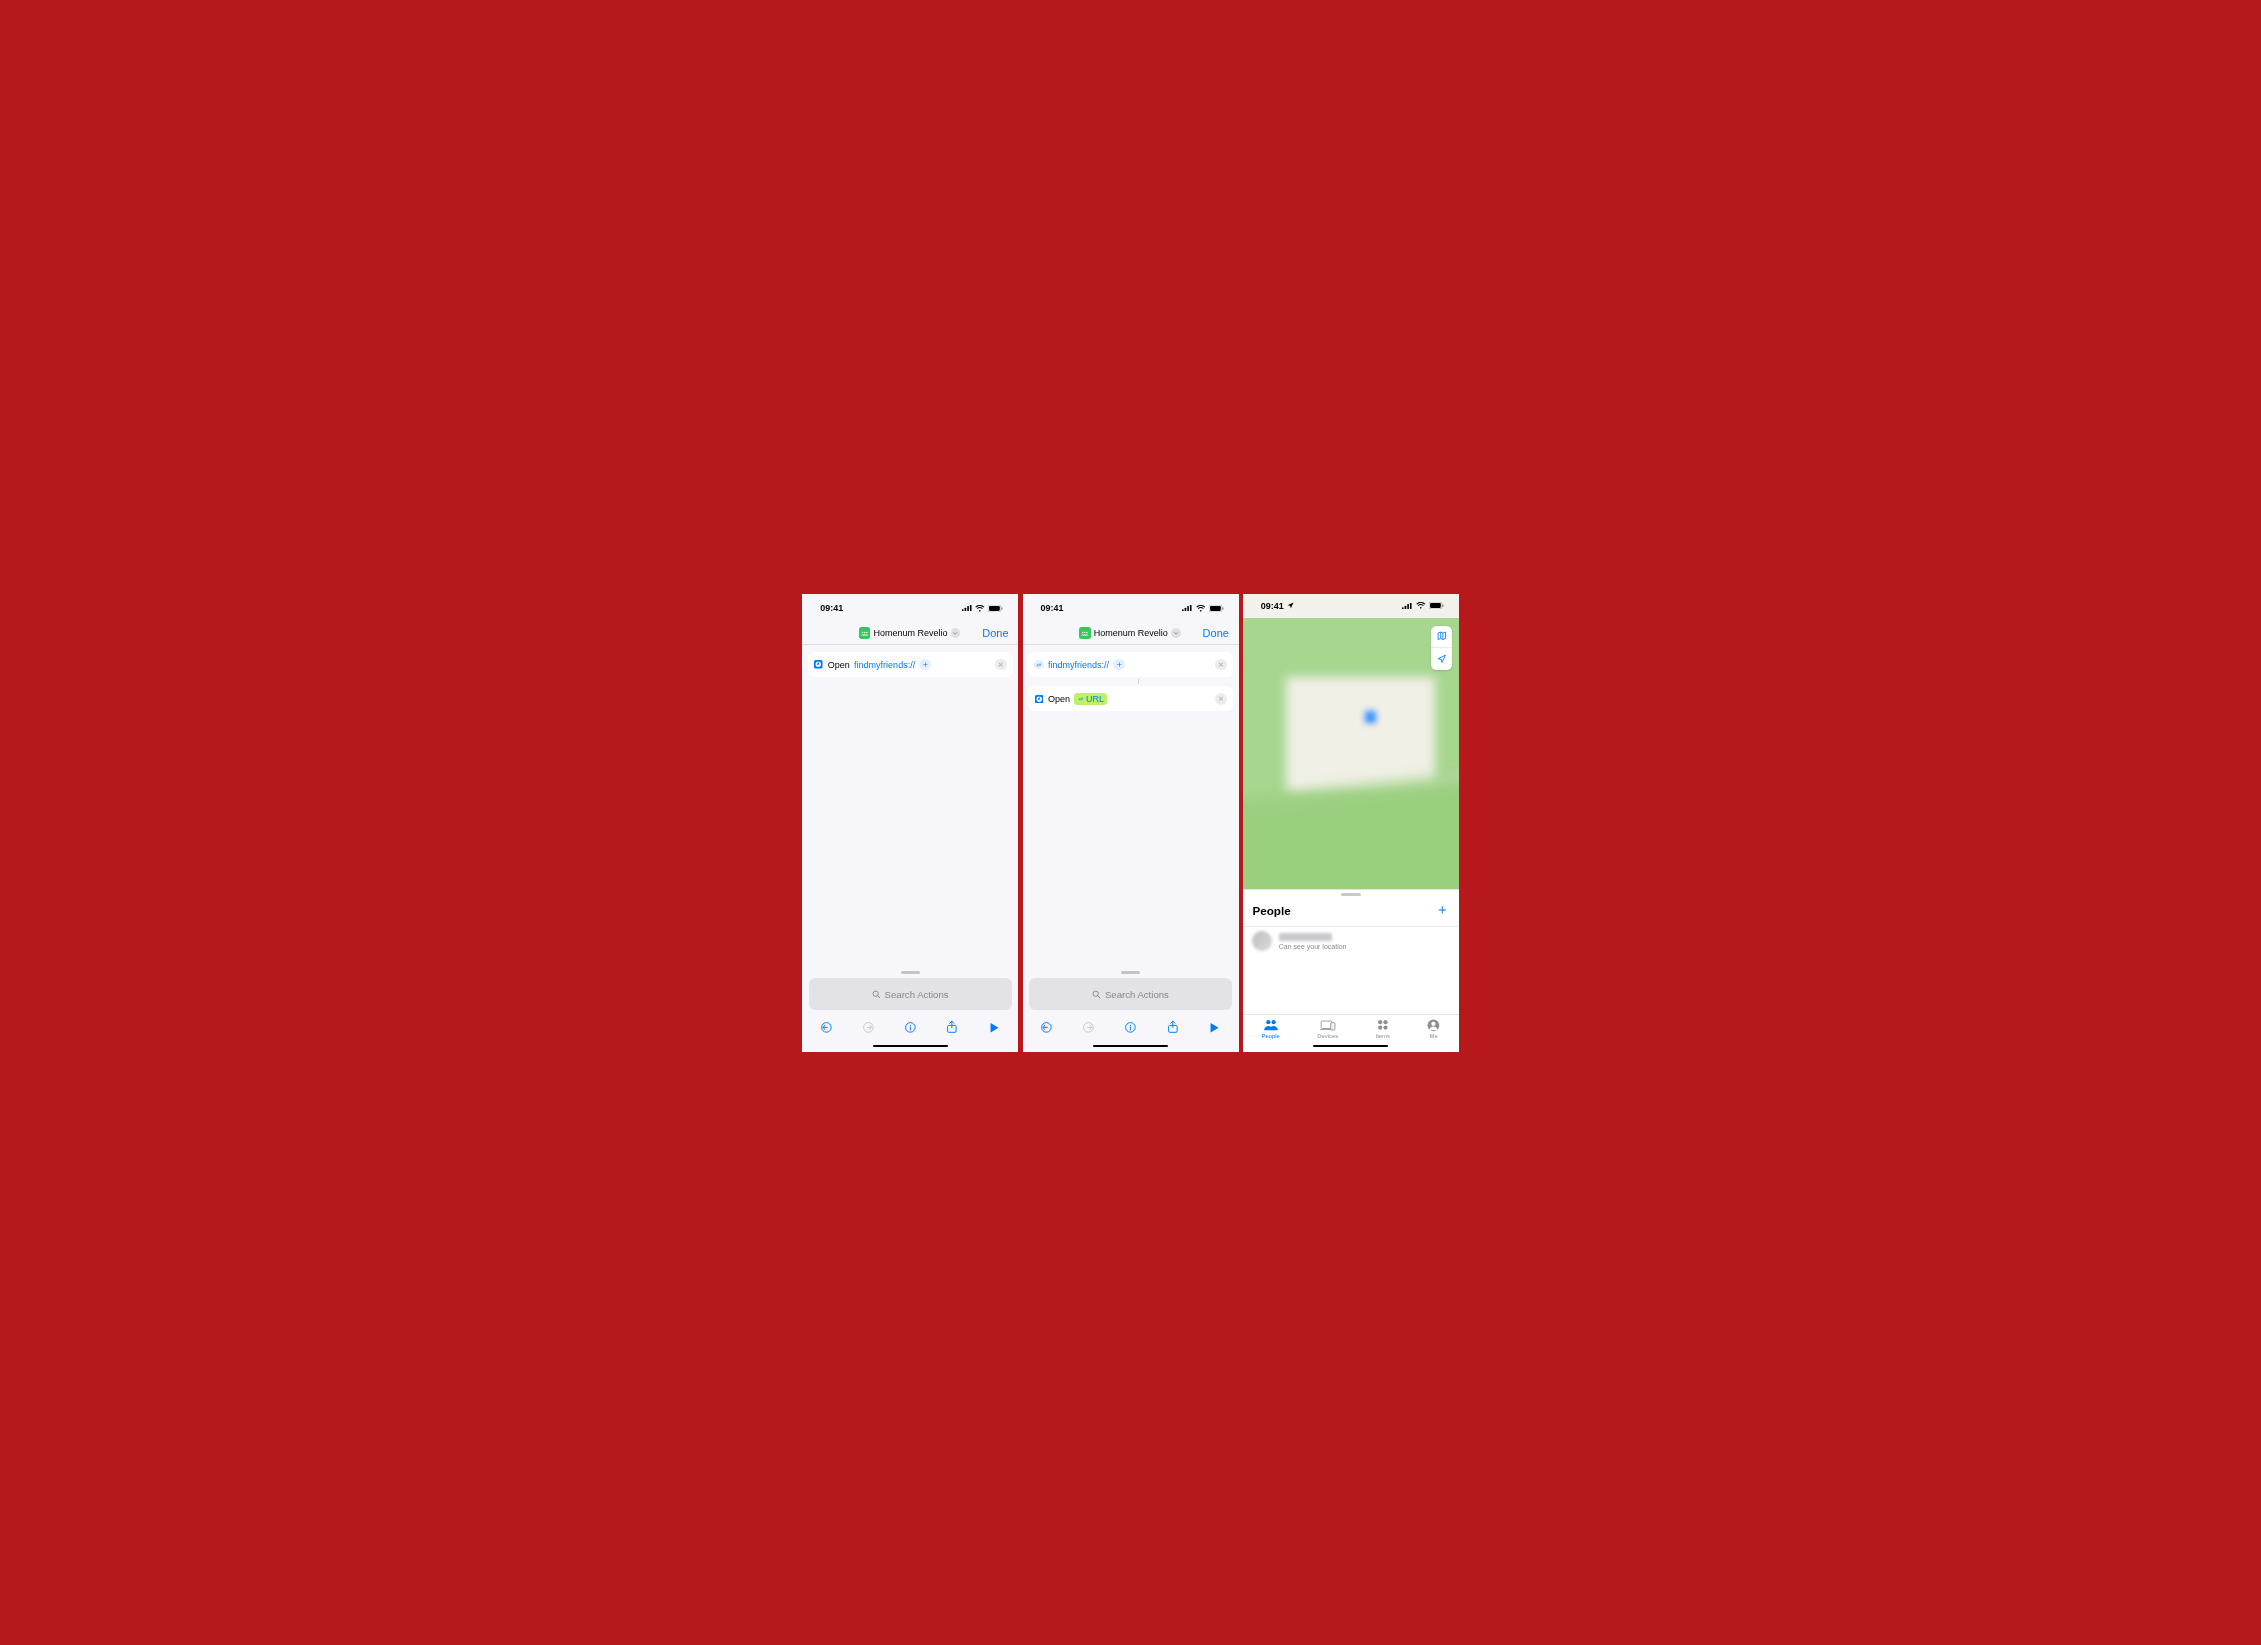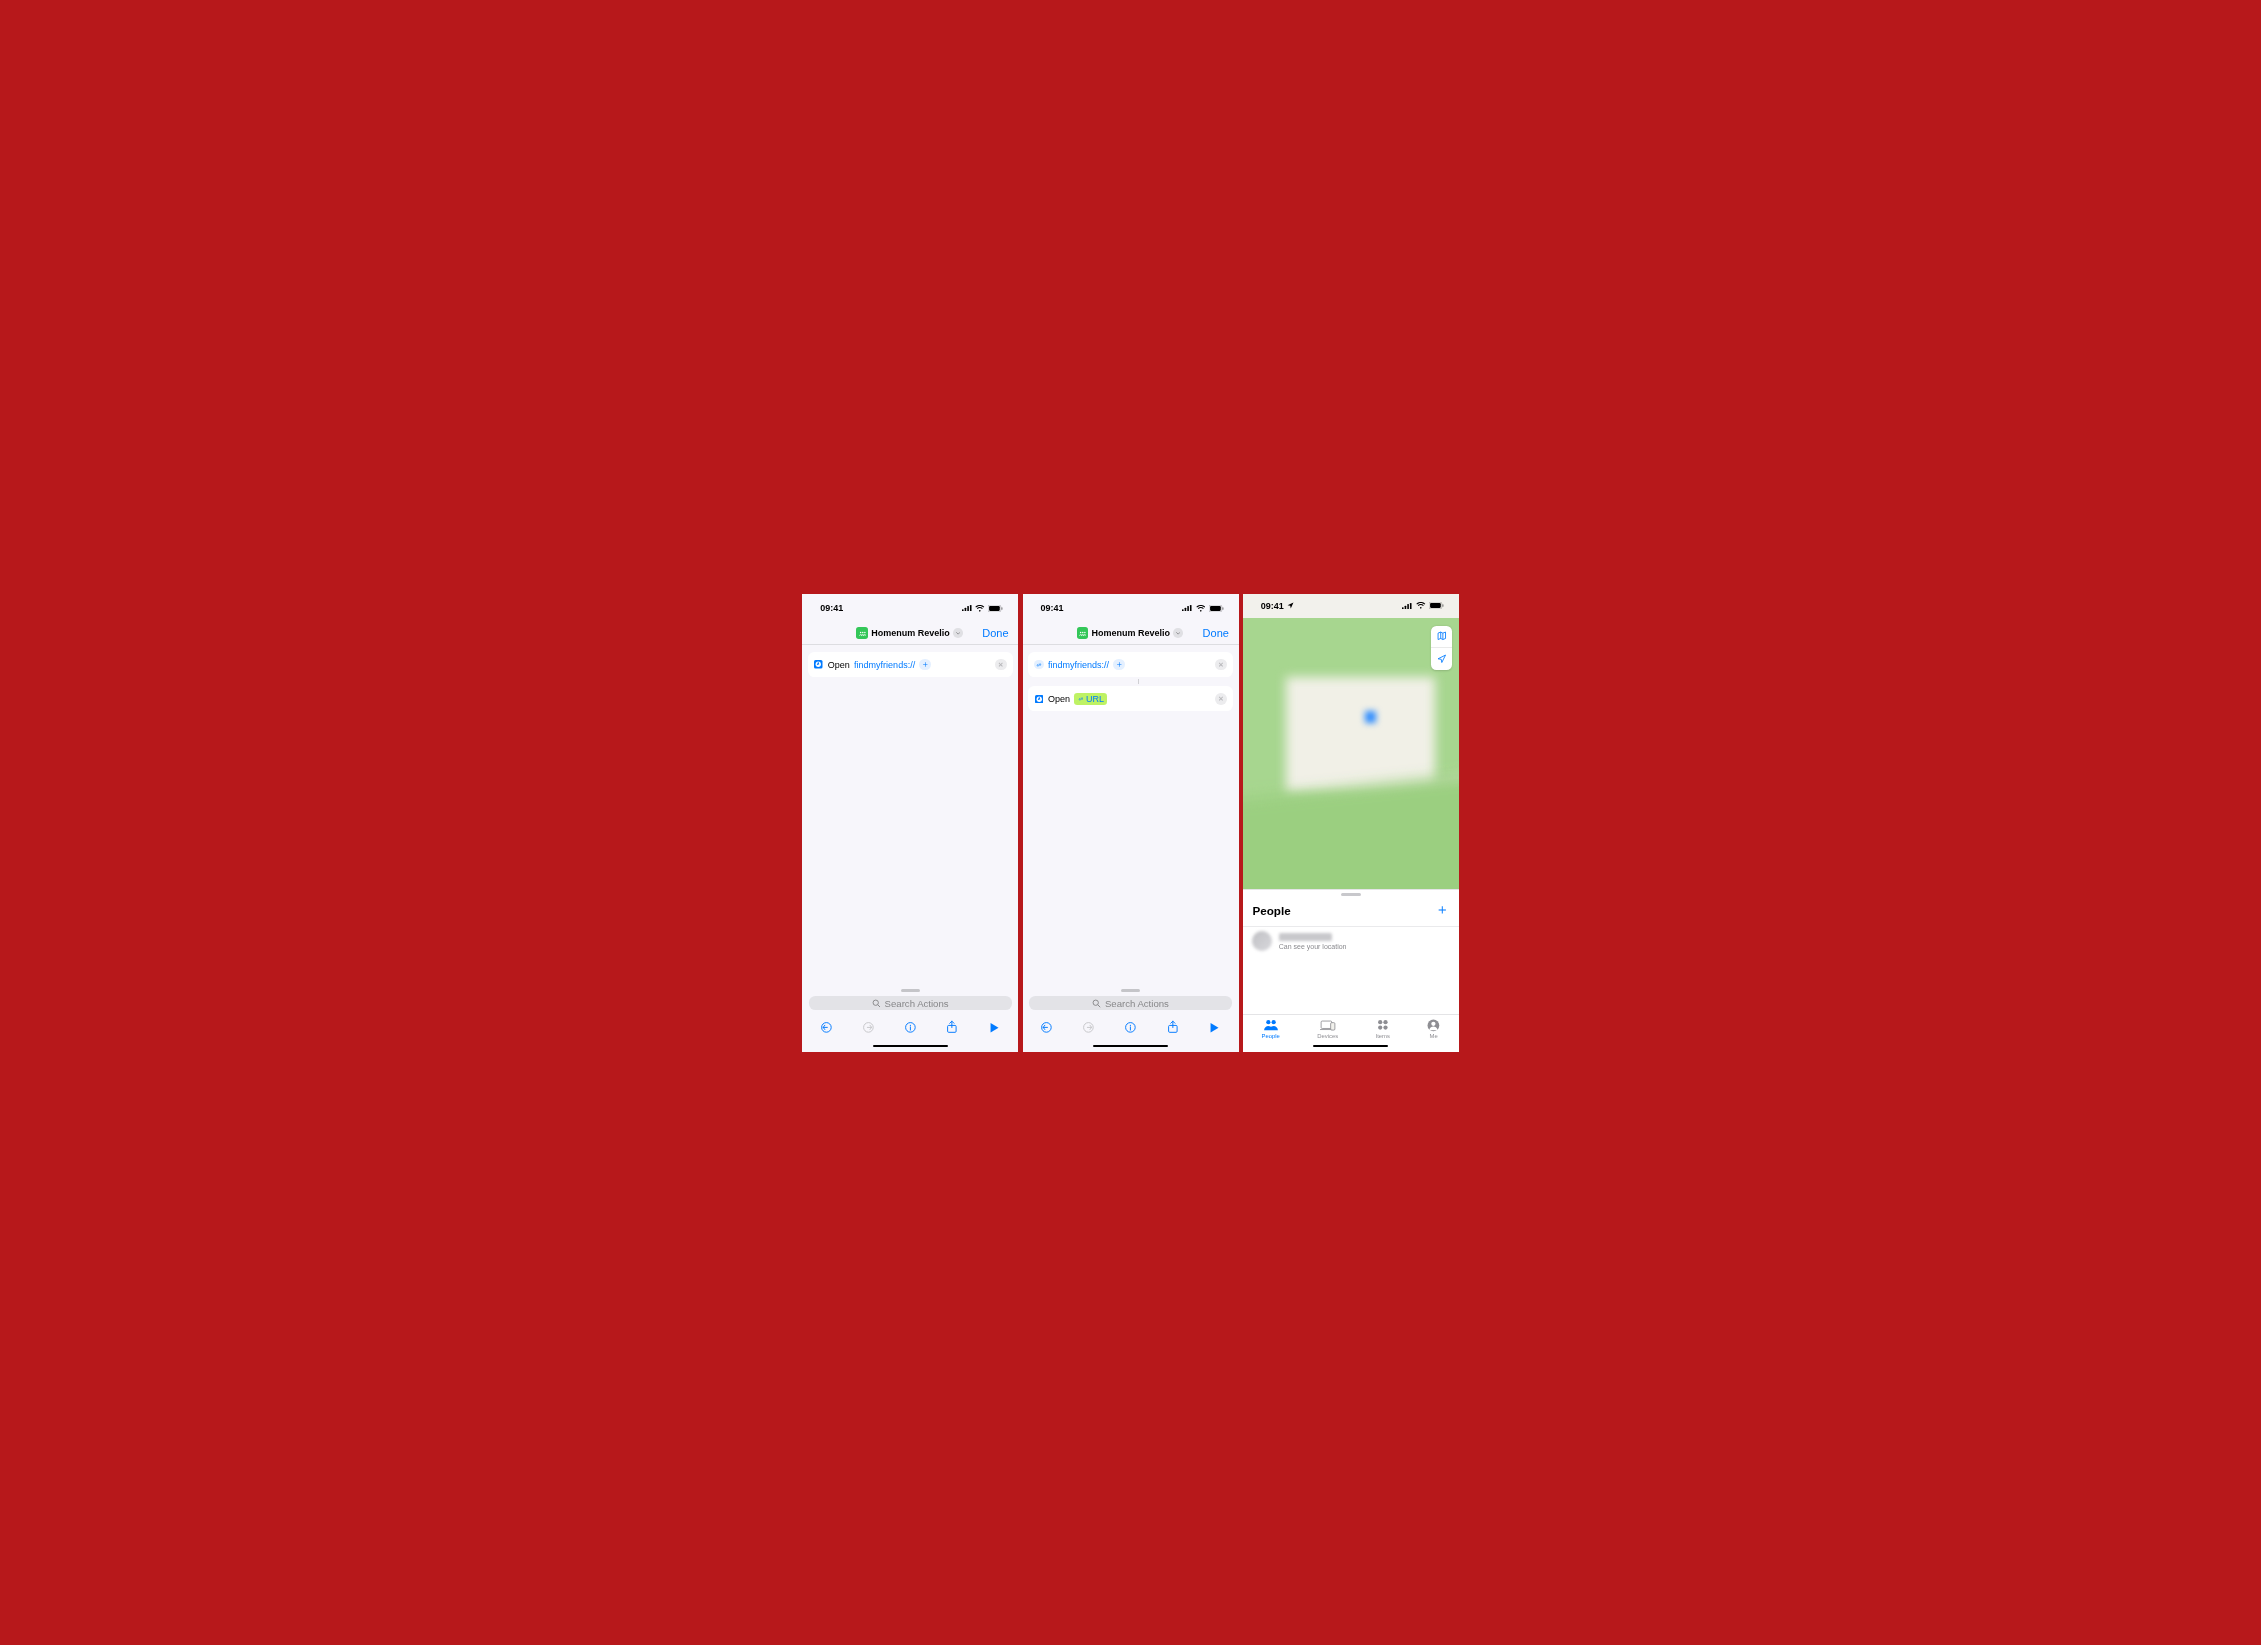--- a/index.html
+++ b/index.html
@@ -12,42 +12,42 @@
 .statusbar { height:29px; display:flex; align-items:center; justify-content:space-between; padding:0 15px 0 18px; font-weight:600; font-size:9px; color:#000; }
 .statusbar .left { display:flex; align-items:center; gap:3.2px; }
 .statusbar .right { display:flex; align-items:center; gap:3.2px; }
 .backlink { position:absolute; top:25.6px; left:5.3px; font-size:5.9px; color:#000; }
 .backlink .tri { display:inline-block; width:0; height:0; border-top:2.1px solid transparent; border-bottom:2.1px solid transparent; border-right:2.7px solid #000; margin-right:0.5px; vertical-align:0.5px; }
 
 
 .navhead { height:22.4px; display:flex; align-items:center; justify-content:space-between; padding:0 7.5px; border-bottom:0.5px solid #DDDDE1; }
 .navhead .center { flex:1; display:flex; align-items:center; justify-content:center; gap:3.2px; }
 .green-badge { width:11.7px; height:11.7px; background:#34C759; border-radius:2.7px; display:flex; align-items:center; justify-content:center; color:#fff; font-size:5.9px; }
-.navtitle { font-size:9px; font-weight:700; color:#000; }
+.navtitle { font-size:9px; font-weight:400; color:#000; }
 .chev-circle { width:9.6px; height:9.6px; border-radius:50%; background:#E0E0E4; display:flex; align-items:center; justify-content:center; color:#8A8A8E; font-size:4.8px; }
 .done { color:#007AFF; font-size:11px; font-weight:400; padding-right:2.1px; }
 
 
 .content { flex:1; padding:7.5px 5.3px; display:flex; flex-direction:column; gap:5.3px; overflow:hidden; position:relative; }
 
 
 .card { background:#fff; border-radius:6.4px; padding:6.4px 6.4px; display:flex; align-items:center; gap:4.3px; font-size:9px; position:relative; }
 .card .icon-box { width:9.6px; height:9.6px; border-radius:2.1px; display:flex; align-items:center; justify-content:center; flex-shrink:0; }
 .card .lbl { color:#000; }
 .card .token { color:#007AFF; background:#bef264; padding:1.1px 3.2px; border-radius:3.2px; }
 .card .token-plain { color:#007AFF; }
 .card .plus-pill { width:11.7px; height:11.7px; border-radius:5.9px; background:#E4F0FF; color:#007AFF; display:flex; align-items:center; justify-content:center; font-size:8.5px; font-weight:500; }
 .card .close-x { position:absolute; right:6.4px; width:11.7px; height:11.7px; border-radius:5.9px; background:#ECECEE; color:#B8B8BB; display:flex; align-items:center; justify-content:center; font-size:6.4px; font-weight:700; }
 .chain-icon { display:inline-flex; width:9.6px; height:9.6px; border-radius:4.8px; background:#E4F0FF; color:#007AFF; align-items:center; justify-content:center; font-size:5.9px; }
 .connector { width:0.5px; height:5.3px; background:#D0D0D4; align-self:center; margin:-3.2px 0; margin-left:16px; }
 
 
 .bottom-panel { position:absolute; bottom:0; left:0; right:0; background:rgba(247,246,251,0.97); padding-top:3.2px; }
 .grab { width:19px; height:2.7px; background:#C5C5C9; border-radius:1.6px; margin:0 auto 4.3px; }
-.search-pill { margin:0 6.4px 5.3px; height:14px; background:#E3E3E7; border-radius:6.4px; display:flex; align-items:center; justify-content:center; gap:4.3px; color:#878789; font-size:9.6px; }
+.search-pill { margin:0 6.4px 5.3px; height:32px; background:#E3E3E7; border-radius:6.4px; display:flex; align-items:center; justify-content:center; gap:4.3px; color:#878789; font-size:9.6px; }
 .toolbar { height:25.6px; display:flex; align-items:center; justify-content:space-around; padding:0 3.2px 2.1px; }
 .toolbar .tbtn { width:18px; height:18px; display:flex; align-items:center; justify-content:center; color:#007AFF; }
 .toolbar .tbtn.disabled { color:#C5C5C9; }
 .home-ind { width:75px; height:2.7px; background:#000; border-radius:1.6px; margin:3.2px auto 4.3px; }
 
 
 .map { flex:0 0 271px; position:relative; overflow:hidden; background:#E9E9DE; }
 .map .green1 { position:absolute; width:180%; height:266px; background:#A7D68F; transform:rotate(-12deg); top:-85px; left:-40%; filter:blur(7.5px); }
 .map .green2 { position:absolute; width:200%; height:138px; background:#9BCF80; transform:rotate(-6deg); top:170px; left:-50%; filter:blur(7.5px); }
 .map .road-block { position:absolute; width:149px; height:117px; background:#F1F0E7; top:59px; left:43px; filter:blur(5.3px); }

